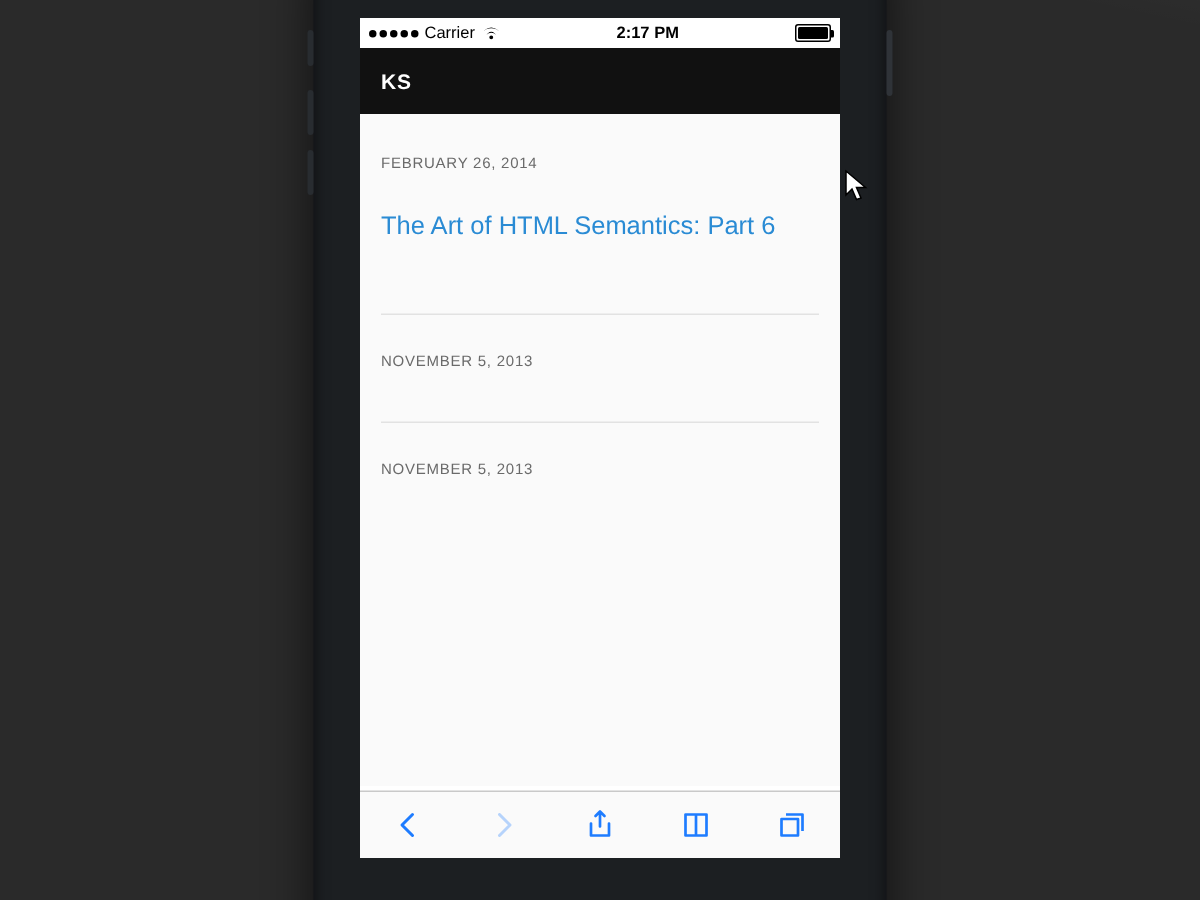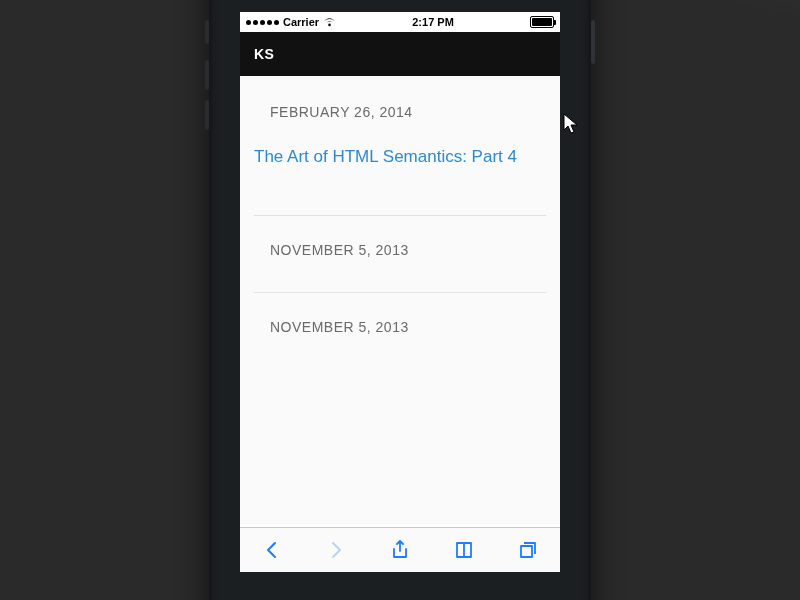--- a/index.html
+++ b/index.html
@@ -33,21 +33,21 @@
 }
 .screen {
   position: absolute; left: 31px; top: 82px; width: 320px; height: 560px;
   background: #fff; overflow: hidden;
 }
 .statusbar {
   height: 20px;
   display: flex; align-items: center; justify-content: space-between;
   padding: 0 6px; font-size: 11px; font-weight: 500; color: #000;
 }
-.sb-left, .sb-right { display: flex; align-items: center; gap: 4px; font-weight: bold; }
+.sb-left, .sb-right { display: flex; align-items: center; gap: 4px; }
 .sb-left .dots { display: flex; gap: 2px; }
 .sb-left .dots span { width: 5px; height: 5px; border-radius: 50%; background: #000; display: block; }
 .wifi-icon svg, .reload-icon svg { display: block; }
 .battery {
   width: 22px; height: 10px; border: 1px solid #000; border-radius: 2px; position: relative;
 }
 .battery::after {
   content: ""; position: absolute; right: -3px; top: 2.5px; width: 2px; height: 5px;
   background: #000; border-radius: 0 1px 1px 0;
 }
@@ -66,21 +66,21 @@
   height: 44px; background: #111; display: flex; align-items: center;
   padding: 0 14px;
 }
 .siteheader .brand { font-weight: 700; color: #fff; font-size: 14px; letter-spacing: .5px; }
 .content {
   padding: 28px 14px 0 14px; background: #fafafa; height: 448px; box-sizing: border-box; overflow: hidden;
 }
 .post { padding-bottom: 26px; border-bottom: 1px solid #e2e2e2; margin-bottom: 26px; }
 .post:last-child { border-bottom: none; }
 .post .date {
-  font-size: 14px; letter-spacing: .5px; color: #6a6a6a; text-transform: uppercase; margin-bottom: 8px; margin-left: 16px;
+  font-size: 10px; letter-spacing: .5px; color: #6a6a6a; text-transform: uppercase; margin-bottom: 8px;
 }
 .post .title a {
   color: #2a8bd4; text-decoration: none; font-size: 17px; line-height: 1.35; font-weight: 400;
 }
 .toolbar {
   position: absolute; left: 0; right: 0; bottom: 0; height: 44px;
   background: rgba(250,250,250,.96); border-top: 1px solid #c9c9c9;
   display: flex; align-items: center; justify-content: space-around;
 }
 .tb-btn svg { display: block; }
@@ -127,21 +127,21 @@
     </div>
 
 
     <div class="siteheader">
       <span class="brand">KS</span>
     </div>
 
     <div class="content">
       <article class="post">
         <div class="date">FEBRUARY 26, 2014</div>
-        <h2 class="title"><a href="#">The Art of HTML Semantics: Part 4</a></h2>
+        <h2 class="title"><a href="#">The Art of HTML Semantics: Part 6</a></h2>
       </article>
       <article class="post">
         <div class="date">NOVEMBER 5, 2013</div>
       </article>
       <article class="post">
         <div class="date">NOVEMBER 5, 2013</div>
       </article>
 
     </div>
 

